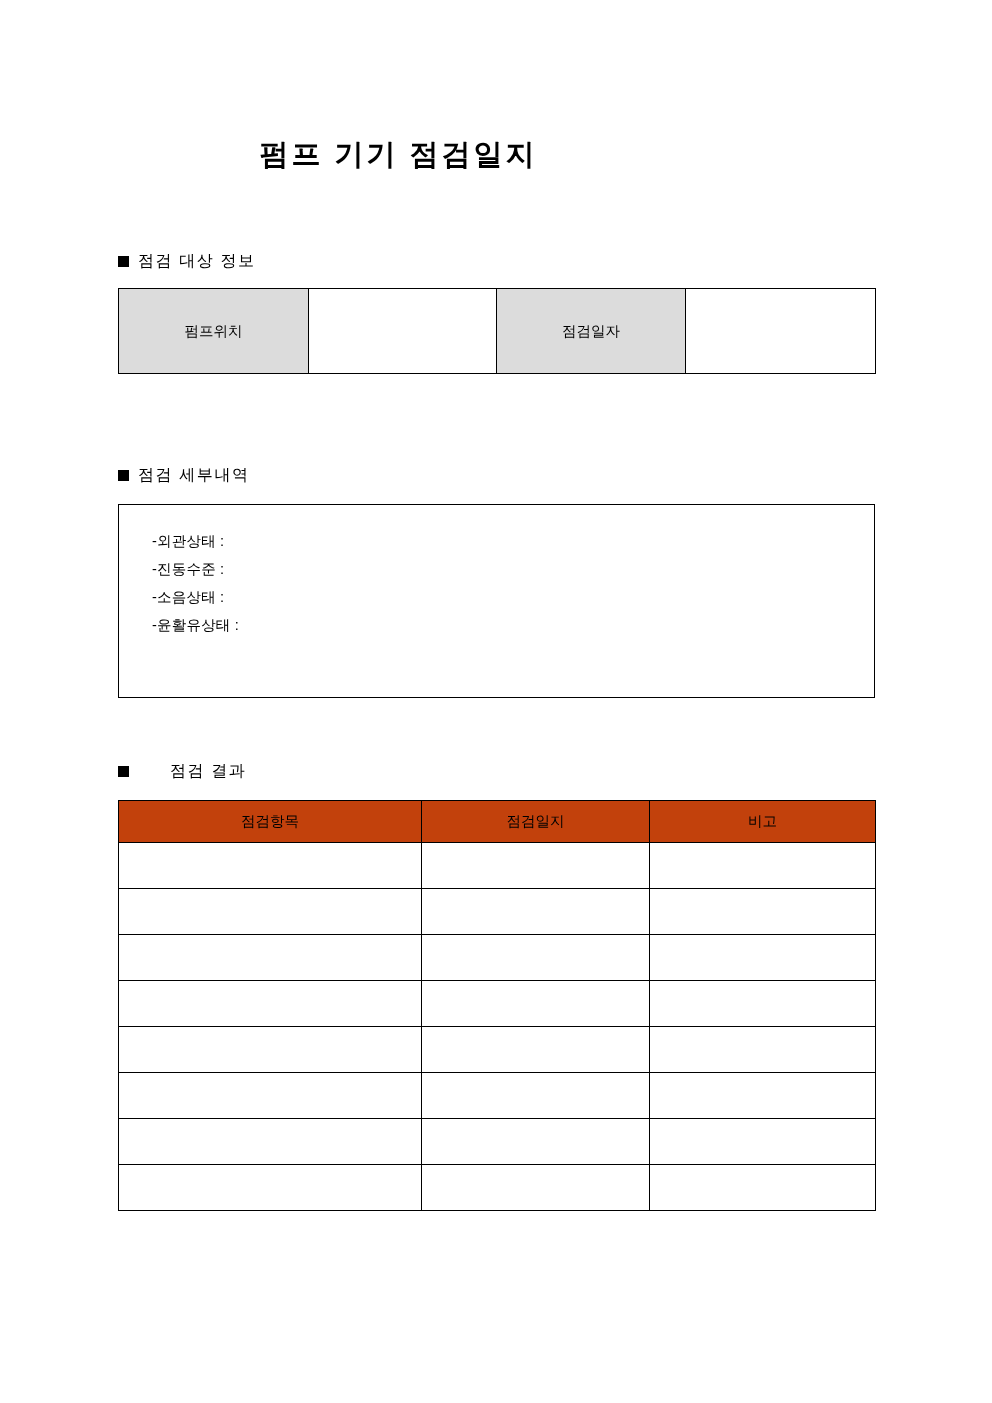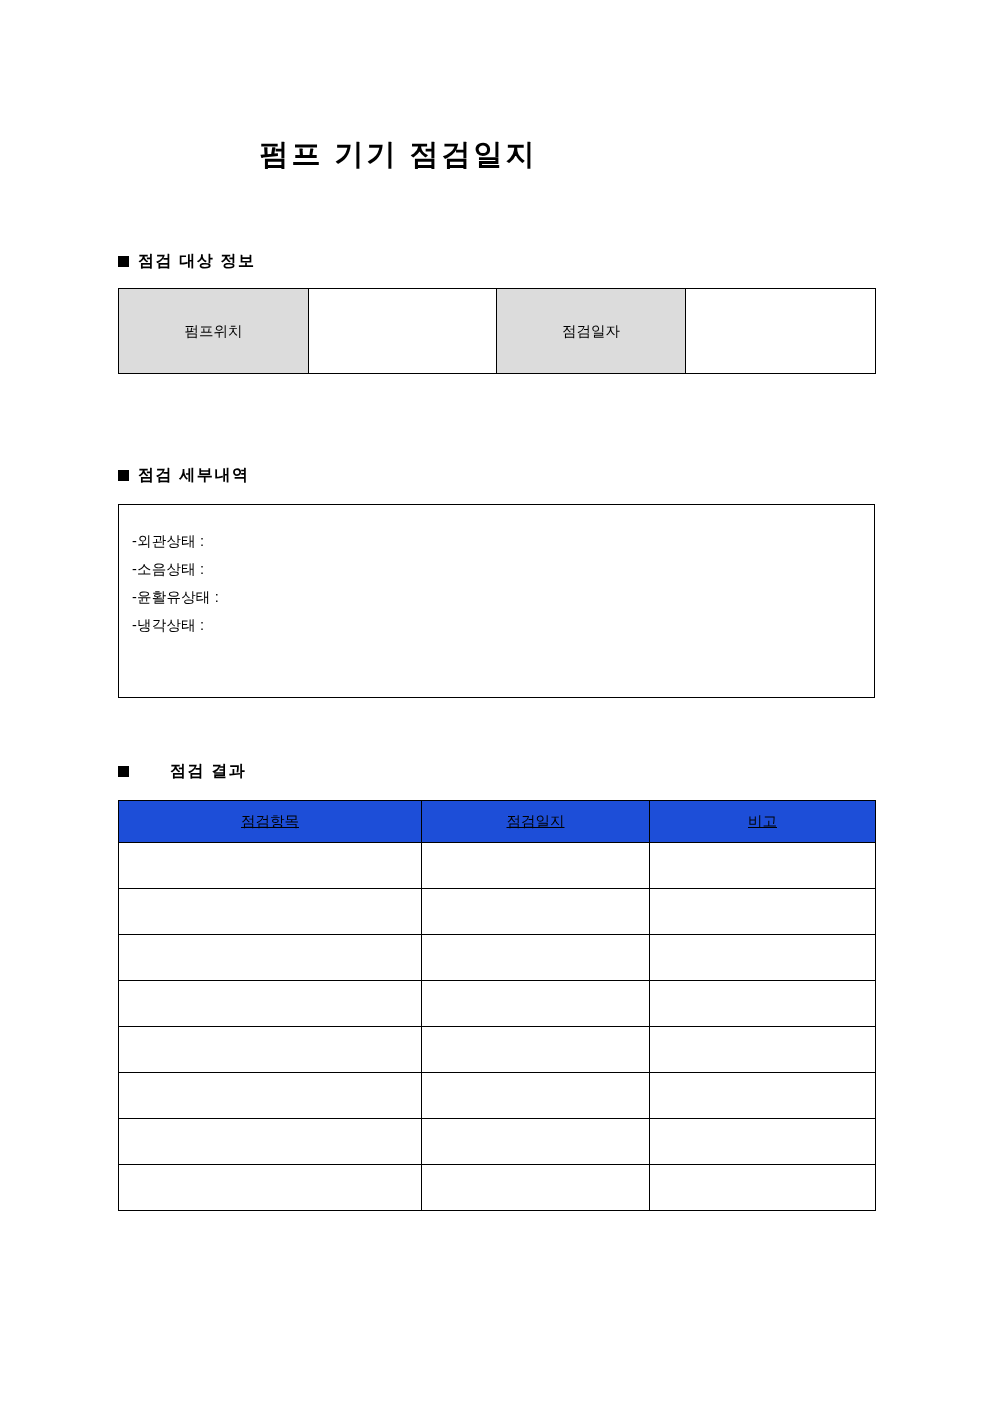--- a/index.html
+++ b/index.html
@@ -39,21 +39,21 @@
   }
 
   
   .section-head {
     position: absolute;
     left: 118px;
     display: flex;
     align-items: center;
     gap: 9px;
     font-size: 16px;
-    font-weight: bold;
+    font-weight: normal;
     letter-spacing: 1.6px;
     line-height: 22px;
     white-space: pre;
   }
   .bullet-square {
     width: 11px;
     height: 11px;
     background: #000000;
     display: inline-block;
     flex: 0 0 auto;
@@ -94,49 +94,48 @@
   
   .detail-box {
     position: absolute;
     left: 118px;
     top: 504px;
     width: 757px;
     height: 194px;
     border: 1px solid #000000;
     box-sizing: border-box;
     background: #ffffff;
-    padding: 22px 0 0 13px;
+    padding: 22px 0 0 33px;
   }
   .detail-line {
     font-size: 14.5px;
     line-height: 28px;
     letter-spacing: 0.2px;
     white-space: pre;
   }
 
   
   .result-table {
     position: absolute;
     left: 118px;
     top: 800px;
     width: 757px;
     border-collapse: collapse;
     table-layout: fixed;
   }
   .result-table th {
     border: 1px solid #000000;
-    background: #1d4ed8;
+    background: #c2410c;
     height: 41px;
     font-size: 14.5px;
     font-weight: normal;
     text-align: center;
     vertical-align: middle;
     padding: 0;
     white-space: pre;
-    text-decoration: underline;
   }
   .result-table td {
     border: 1px solid #000000;
     background: #ffffff;
     height: 45px;
     padding: 0;
   }
   .col-item   { width: 303px; }
   .col-result { width: 228px; }
   .col-note   { width: 226px; }
@@ -170,23 +169,23 @@
     </tbody>
   </table>
 
   <div class="section-head" id="sec-detail-head">
     <span class="bullet-square"></span>
     <span>점검 세부내역</span>
   </div>
 
   <div class="detail-box">
     <div class="detail-line">-외관상태 :</div>
+    <div class="detail-line">-진동수준 :</div>
     <div class="detail-line">-소음상태 :</div>
     <div class="detail-line">-윤활유상태 :</div>
-    <div class="detail-line">-냉각상태 :</div>
   </div>
 
   <div class="section-head" id="sec-result-head">
     <span class="bullet-square"></span>
     <span>점검 결과</span>
   </div>
 
   <table class="result-table">
     <colgroup>
       <col class="col-item">

